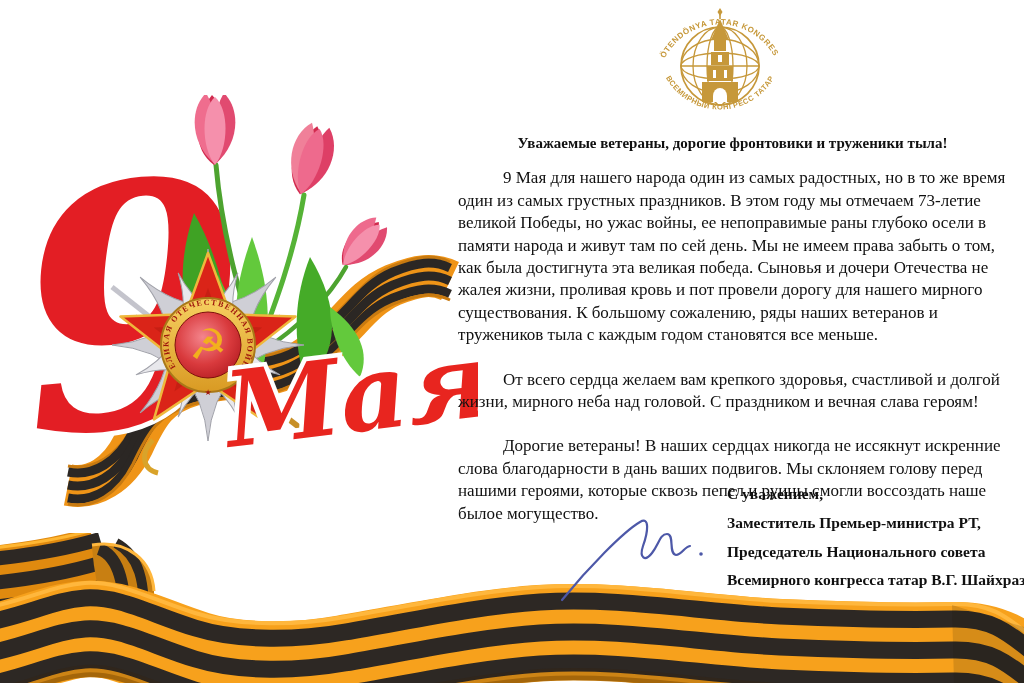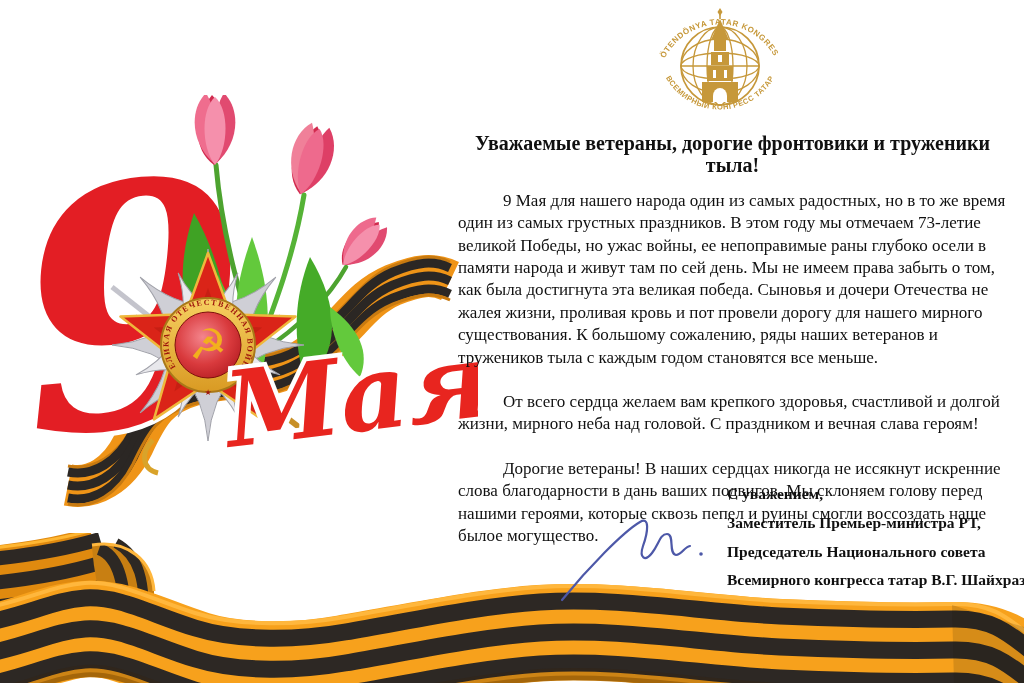--- a/index.html
+++ b/index.html
@@ -3,21 +3,21 @@
 <meta charset="utf-8">
 <style>
   html,body { margin:0; padding:0; }
   body { width:1024px; height:683px; background:#ffffff; overflow:hidden;
          font-family:"Liberation Serif", serif; }
   .page { position:relative; width:1024px; height:683px; background:#fff; }
 
   
   .letter { position:absolute; left:458px; top:132px; width:549px;
             font:17px/22.4px "Liberation Serif", serif; color:#101010; }
-  .letter .heading { font-size:20px; font-weight:bold; text-align:center;
+  .letter .heading { font-size:15px; font-weight:bold; text-align:center;
                      margin:0 0 11px 0; }
   .letter p { margin:13px 0 22px 0; text-indent:45px; text-align:left; }
 
   
   .sign-block { position:absolute; left:727px; top:480px;
                 font-weight:bold; font-size:15.5px; line-height:28.8px;
                 color:#101010; white-space:nowrap; }
 
   .logo-svg { position:absolute; left:640px; top:6px; }
   .art-svg { position:absolute; left:8px; top:95px; }

